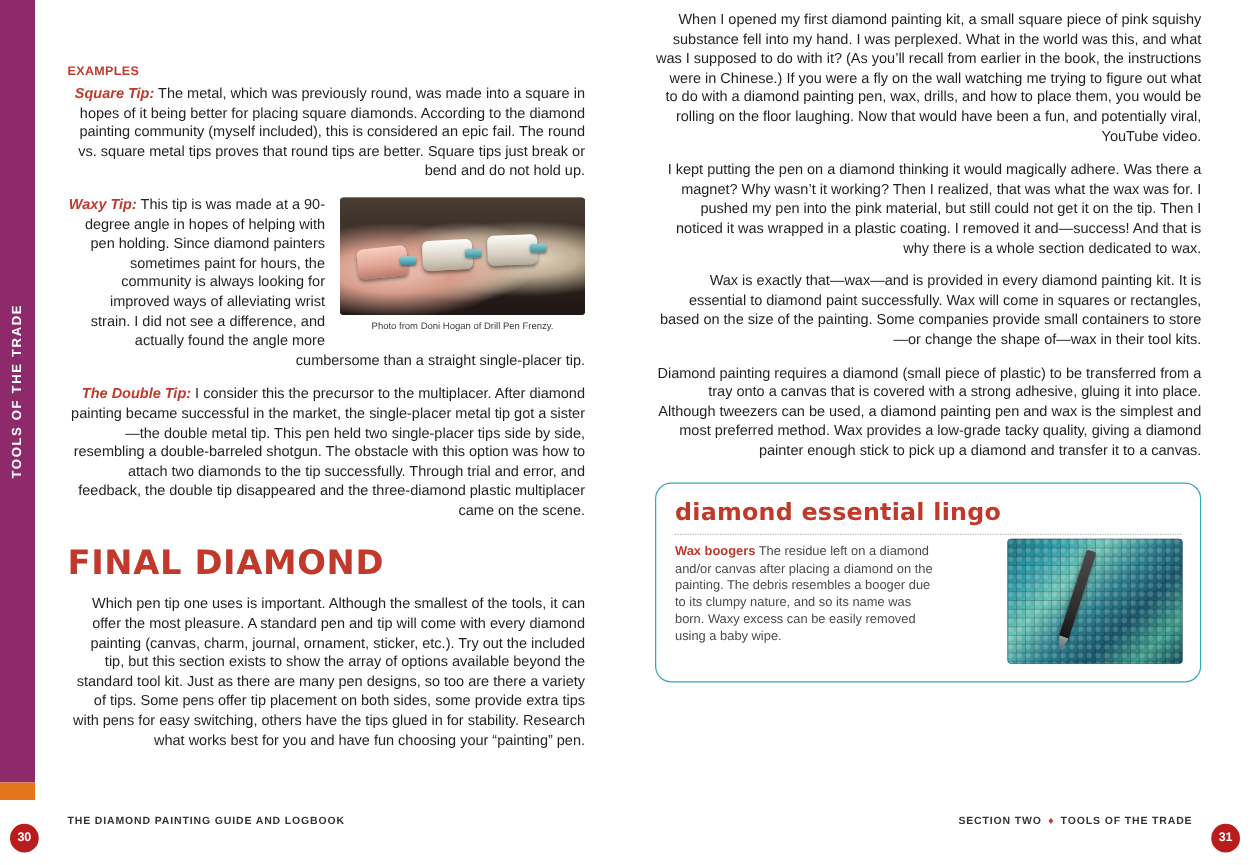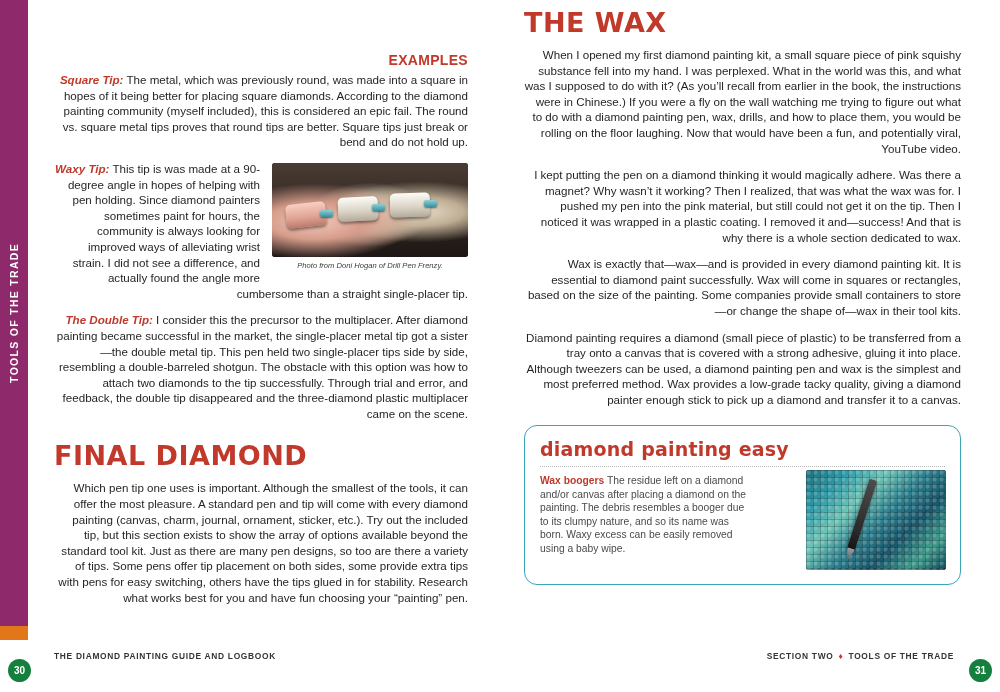--- a/index.html
+++ b/index.html
@@ -74,24 +74,23 @@
   p, .body {
     font-size: 11.6px;
     line-height: 15.6px;
     margin: 0 0 11px 0;
     text-align: right;
   }
 
   .run-head {
     color: #c0392b;
     font-weight: bold;
-    font-size: 14px;
+    font-size: 10px;
     letter-spacing: 0.3px;
     margin: 0 0 4px 0;
-    text-align: right;
   }
   .lead {
     color: #c0392b;
     font-weight: bold;
     font-style: italic;
   }
 
   h1.section {
     font-family: "DejaVu Sans", sans-serif;
     color: #c0392b;
@@ -103,21 +102,20 @@
   }
   h1.section.mid {
     margin-top: 20px;
   }
 
   
   .photo-wrap {
     float: right;
     width: 196px;
     margin: 2px 0 12px 12px;
-    font-style: italic;
   }
   .photo {
     width: 196px;
     height: 94px;
     border-radius: 3px;
     overflow: hidden;
     position: relative;
     background: #2a2320;
   }
   .photo .bg {
@@ -243,21 +241,21 @@
     left: 0;
     right: 0;
     bottom: 0;
     height: 52px;
   }
   .pagenum {
     position: absolute;
     width: 23px;
     height: 23px;
     border-radius: 50%;
-    background: #15803d;
+    background: #b91c1c;
     color: #fff;
     font-size: 10px;
     font-weight: bold;
     display: flex;
     align-items: center;
     justify-content: center;
   }
   .pagenum.left { left: 8px; bottom: 10px; }
   .pagenum.right { right: 8px; bottom: 10px; }
   .footer-text {
@@ -313,31 +311,30 @@
       <span class="lead">The Double Tip:</span><span> I consider this the precursor to the multiplacer. After diamond painting became successful in the market, the single-placer metal tip got a sister—the double metal tip. This pen held two single-placer tips side by side, resembling a double-barreled shotgun. The obstacle with this option was how to attach two diamonds to the tip successfully. Through trial and error, and feedback, the double tip disappeared and the three-diamond plastic multiplacer came on the scene.</span>
     </p>
 
     <h1 class="section mid">FINAL DIAMOND</h1>
 
     <p class="body">Which pen tip one uses is important. Although the smallest of the tools, it can offer the most pleasure. A standard pen and tip will come with every diamond painting (canvas, charm, journal, ornament, sticker, etc.). Try out the included tip, but this section exists to show the array of options available beyond the standard tool kit. Just as there are many pen designs, so too are there a variety of tips. Some pens offer tip placement on both sides, some provide extra tips with pens for easy switching, others have the tips glued in for stability. Research what works best for you and have fun choosing your “painting” pen.</p>
   </div>
 
   <div class="col-right">
 
-    <h1 class="section">THE WAX</h1>
 
     <p class="body">When I opened my first diamond painting kit, a small square piece of pink squishy substance fell into my hand. I was perplexed. What in the world was this, and what was I supposed to do with it? (As you’ll recall from earlier in the book, the instructions were in Chinese.) If you were a fly on the wall watching me trying to figure out what to do with a diamond painting pen, wax, drills, and how to place them, you would be rolling on the floor laughing. Now that would have been a fun, and potentially viral, YouTube video.</p>
     <p class="body">I kept putting the pen on a diamond thinking it would magically adhere. Was there a magnet? Why wasn’t it working? Then I realized, that was what the wax was for. I pushed my pen into the pink material, but still could not get it on the tip. Then I noticed it was wrapped in a plastic coating. I removed it and—success! And that is why there is a whole section dedicated to wax.</p>
 
 
     <p class="body">Wax is exactly that—wax—and is provided in every diamond painting kit. It is essential to diamond paint successfully. Wax will come in squares or rectangles, based on the size of the painting. Some companies provide small containers to store—or change the shape of—wax in their tool kits.</p>
     <p class="body">Diamond painting requires a diamond (small piece of plastic) to be transferred from a tray onto a canvas that is covered with a strong adhesive, gluing it into place. Although tweezers can be used, a diamond painting pen and wax is the simplest and most preferred method. Wax provides a low-grade tacky quality, giving a diamond painter enough stick to pick up a diamond and transfer it to a canvas.</p>
 
     <div class="lingo-box">
-      <div class="lingo-title">diamond painting easy</div>
+      <div class="lingo-title">diamond essential lingo</div>
       <div class="lingo-rule"></div>
       <div class="lingo-body">
         <span class="lingo-term">Wax boogers</span><span> The residue left on a diamond and/or canvas after placing a diamond on the painting. The debris resembles a booger due to its clumpy nature, and so its name was born. Waxy excess can be easily removed using a baby wipe.</span>
       </div>
       <div class="lingo-art">
         <div class="mosaic"></div>
         <div class="grid"></div>
         <div class="penart"></div>
       </div>
     </div>

